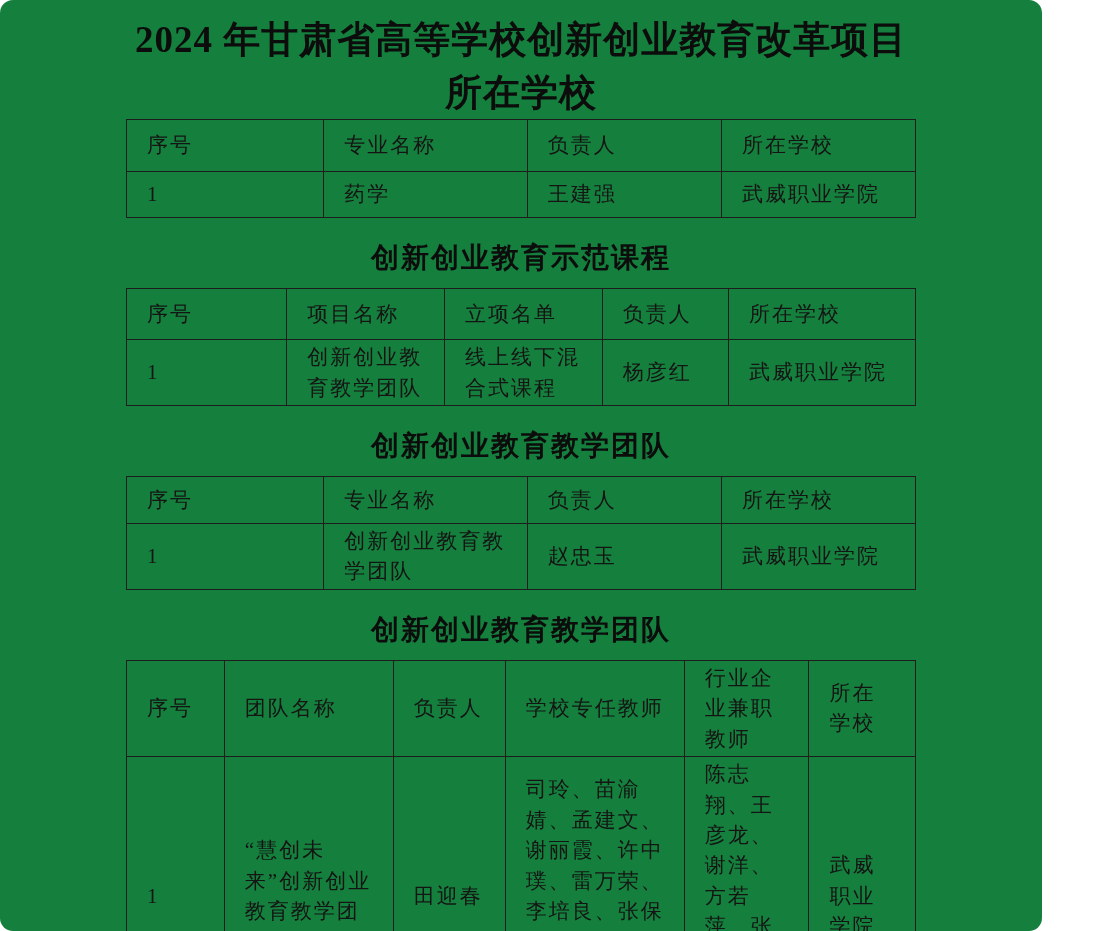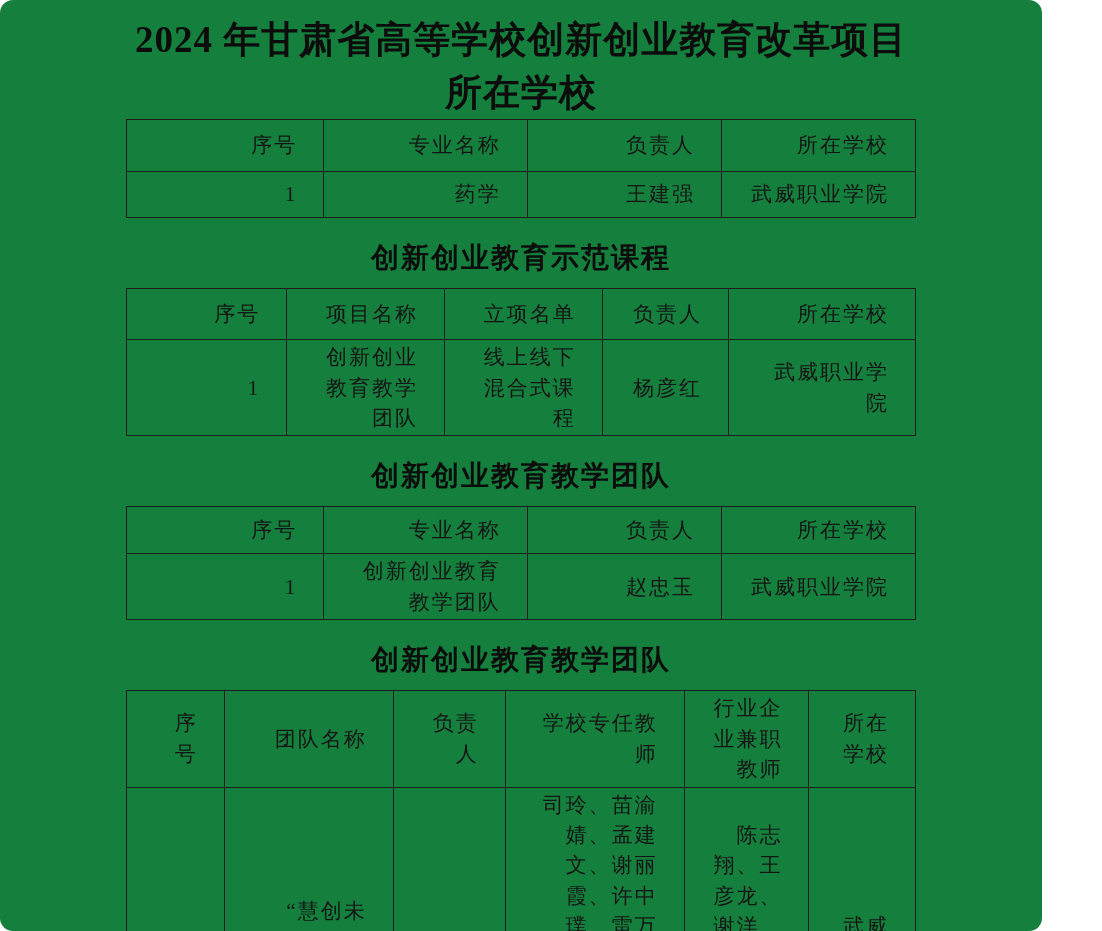--- a/index.html
+++ b/index.html
@@ -39,27 +39,27 @@
     color: #0c0c0c;
   }
   table.tbl {
     width: 790px;
     margin: 0 auto;
     border-collapse: collapse;
     table-layout: fixed;
   }
   table.tbl th, table.tbl td {
     border: 1.7px solid #1d1d1d;
-    text-align: right;
+    text-align: left;
     vertical-align: middle;
     font-size: 21px;
     font-weight: normal;
     letter-spacing: 2px;
     line-height: 1.45;
-    padding: 2px 26px;
+    padding: 2px 20px;
     box-sizing: border-box;
     overflow-wrap: break-word;
   }
   
   .sec0 thead tr { height: 52px; }
   .sec0 tbody tr { height: 46px; }
   .sec1 thead tr { height: 51px; }
   .sec1 tbody tr { height: 59px; }
   .sec2 thead tr { height: 47px; }
   .sec2 tbody tr { height: 57px; }

